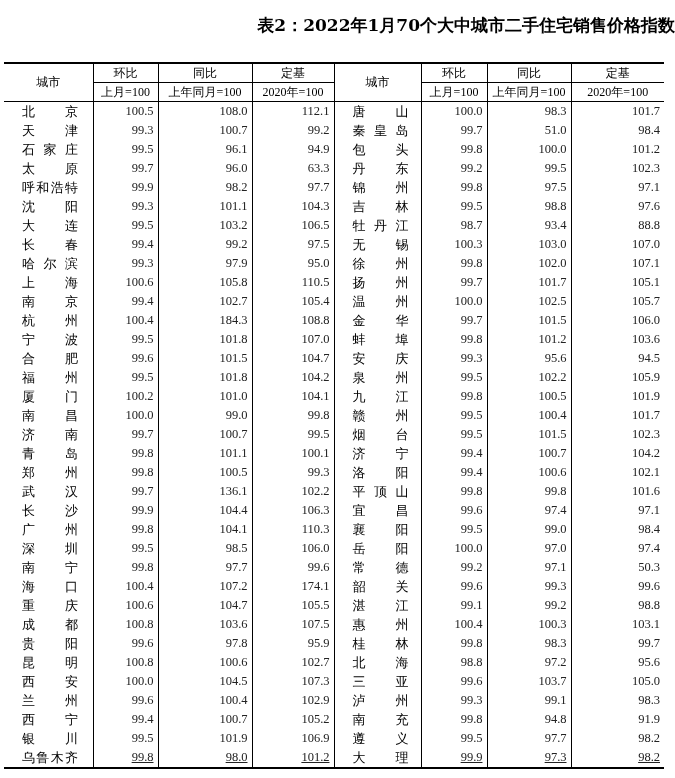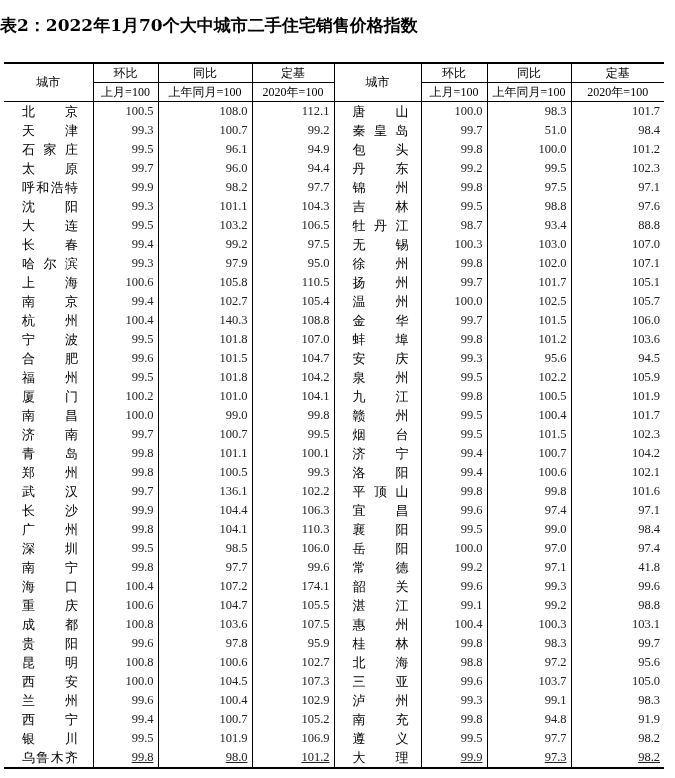--- a/index.html
+++ b/index.html
@@ -1,18 +1,18 @@
 <!DOCTYPE html>
 <html><head>
 <meta charset="utf-8">
 <style>
   html, body { margin:0; padding:0; background:#ffffff; }
   body { width:675px; height:778px; position:relative; overflow:hidden;
          font-family:"DejaVu Serif", "Liberation Serif", serif; color:#000; }
-  .title { position:absolute; top:14px; left:0; width:675px; text-align:left;
+  .title { position:absolute; top:14px; left:0; width:675px; text-align:right;
            font-family:"DejaVu Serif", "Liberation Serif", serif; font-weight:bold; font-size:17px; letter-spacing:0px; }
   table { position:absolute; top:62px; left:4px; width:660px; border-collapse:collapse; table-layout:fixed; }
   col.city { width:89px; }
   col.hb { width:65px; }
   col.tb { width:94px; }
   col.dj { width:82px; }
   col.city2 { width:87px; }
   col.hb2 { width:66px; }
   col.tb2 { width:84px; }
   col.dj2 { width:93px; }
@@ -95,21 +95,21 @@
         <td class="num">94.9</td>
         <td class="city"><span class="cityname">包头</span></td>
         <td class="num">99.8</td>
         <td class="num">100.0</td>
         <td class="num">101.2</td>
       </tr>
       <tr>
         <td class="city first"><span class="cityname">太原</span></td>
         <td class="num">99.7</td>
         <td class="num">96.0</td>
-        <td class="num">94.4</td>
+        <td class="num">63.3</td>
         <td class="city"><span class="cityname">丹东</span></td>
         <td class="num">99.2</td>
         <td class="num">99.5</td>
         <td class="num">102.3</td>
       </tr>
       <tr>
         <td class="city first"><span class="cityname">呼和浩特</span></td>
         <td class="num">99.9</td>
         <td class="num">98.2</td>
         <td class="num">97.7</td>
@@ -174,21 +174,21 @@
         <td class="num">102.7</td>
         <td class="num">105.4</td>
         <td class="city"><span class="cityname">温州</span></td>
         <td class="num">100.0</td>
         <td class="num">102.5</td>
         <td class="num">105.7</td>
       </tr>
       <tr>
         <td class="city first"><span class="cityname">杭州</span></td>
         <td class="num">100.4</td>
-        <td class="num">140.3</td>
+        <td class="num">184.3</td>
         <td class="num">108.8</td>
         <td class="city"><span class="cityname">金华</span></td>
         <td class="num">99.7</td>
         <td class="num">101.5</td>
         <td class="num">106.0</td>
       </tr>
       <tr>
         <td class="city first"><span class="cityname">宁波</span></td>
         <td class="num">99.5</td>
         <td class="num">101.8</td>
@@ -309,21 +309,21 @@
         <td class="num">97.4</td>
       </tr>
       <tr>
         <td class="city first"><span class="cityname">南宁</span></td>
         <td class="num">99.8</td>
         <td class="num">97.7</td>
         <td class="num">99.6</td>
         <td class="city"><span class="cityname">常德</span></td>
         <td class="num">99.2</td>
         <td class="num">97.1</td>
-        <td class="num">41.8</td>
+        <td class="num">50.3</td>
       </tr>
       <tr>
         <td class="city first"><span class="cityname">海口</span></td>
         <td class="num">100.4</td>
         <td class="num">107.2</td>
         <td class="num">174.1</td>
         <td class="city"><span class="cityname">韶关</span></td>
         <td class="num">99.6</td>
         <td class="num">99.3</td>
         <td class="num">99.6</td>

